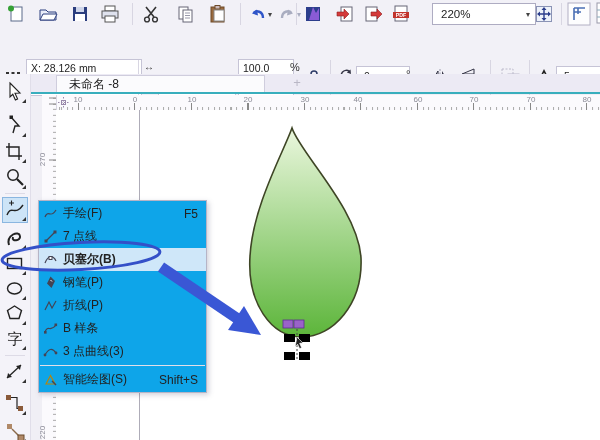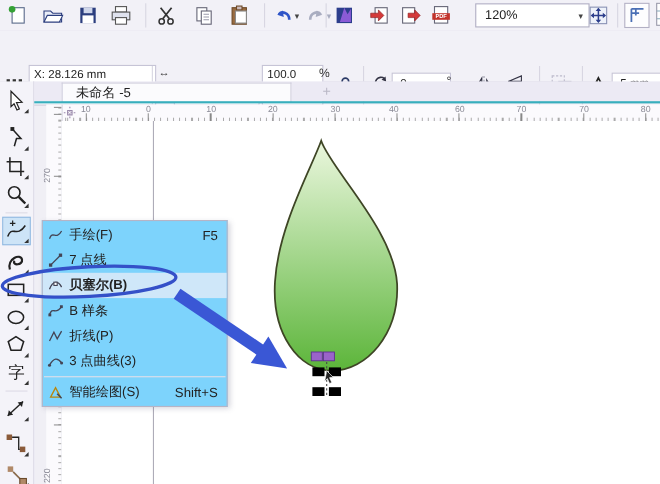--- a/index.html
+++ b/index.html
@@ -43,21 +43,21 @@
      background:repeating-linear-gradient(90deg,#aaa 0 1px,transparent 1px 5.65px);background-position:5.05px 0;}
   .hruler .major{position:absolute;bottom:0;left:0;width:100%;height:7px;
      background:repeating-linear-gradient(90deg,#888 0 1px,transparent 1px 56.5px);background-position:22px 0;}
   .hnum{position:absolute;top:0px;font-size:8px;color:#8a8a96;transform:translateX(-50%);}
   .vnum{position:absolute;font-size:8px;color:#8a8a96;transform:rotate(-90deg);}
   
   .canvas{position:absolute;left:56px;top:110px;width:544px;height:330px;background:#fff;}
   .pageedge{position:absolute;left:139px;top:110px;width:1px;height:330px;background:#aeacb8;}
   .winedge{position:absolute;left:30px;top:74px;width:1px;height:366px;background:#e2e0ea;}
   
-  .menu{position:absolute;left:38px;top:200px;width:167px;background:#7dd3fc;border:1px solid #b6b4c6;
+  .menu{position:absolute;left:38px;top:200px;width:167px;background:#0ea5e9;border:1px solid #b6b4c6;
         box-shadow:2px 2px 5px rgba(80,80,110,.25);z-index:10;padding:1px 0;}
   .mi{position:relative;height:23px;display:flex;align-items:center;padding:0 8px 0 24px;font-size:12px;color:#222;}
   .mi.hl{background:#cfe7f9;font-weight:bold;}
   .mi .mic{position:absolute;left:4px;top:4px;width:15px;height:15px;}
   .mi .lab{flex:1;}
   .mi .sc{margin-left:8px;}
   .msep{height:1px;background:#e1dfe9;margin:2px 1px;}
   .z5{z-index:5;pointer-events:none;}
   .z40{z-index:40;pointer-events:none;}
 </style>
@@ -150,21 +150,21 @@
         </svg>
     </div>
     <div class="tbi" style="left:391px">
       <svg width="22" height="20">
           <rect x="4" y="2" width="12" height="15" fill="#fff" stroke="#667"></rect>
           <rect x="2" y="8" width="16" height="6" fill="#c2332b"></rect>
           <text x="10" y="12.8" font-size="5.2" fill="#fff" text-anchor="middle" font-family="Liberation Sans,sans-serif" font-weight="bold">PDF</text>
         </svg>
     </div>
     <div class="combo" style="left:432px;top:3px;width:94px;height:20px;padding-left:8px">
-      <span>120%</span>
+      <span>220%</span>
       <span style="margin-left:auto;margin-right:5px;font-size:8px;color:#444">▾</span>
     </div>
     <div class="tbi" style="left:534px">
       <svg width="20" height="20">
           <rect x="2.5" y="2.5" width="15" height="15" fill="#eef2fa" stroke="#8a93b5"></rect>
           <path d="M10,4 v12 M4,10 h12" stroke="#2c3e8c" stroke-width="1.4"></path>
           <path d="M10,3 l2.5,3 h-5 z M10,17 l2.5,-3 h-5 z M3,10 l3,-2.5 v5 z M17,10 l-3,-2.5 v5 z" fill="#2c3e8c"></path>
         </svg>
     </div>
     <div class="sep1" style="left:561px"></div>
@@ -263,21 +263,21 @@
           <circle cx="8" cy="9" r="1.1" fill="#fff"></circle>
         </svg>
     </div>
     <div class="field" style="left:556px;top:38px;width:50px;height:18px">
       <span>.5 mm</span>
     </div>
   </div>
 
   <div class="tabbar">
     <div class="tab">
-      <span>未命名 -5</span>
+      <span>未命名 -8</span>
     </div>
     <div class="newtab"><span>+</span></div>
   </div>
   <div class="teal"></div>
   <div class="winedge"></div>
 
   <div class="toolbox">
     <div class="tool" style="top:6px">
       <svg width="24" height="24">
           <path d="M7,3 L17,13 L12,13.3 L14.6,19 L12.4,20 L9.8,14.3 L7,17 Z" fill="#fff" stroke="#222" stroke-width="1.1"></path>
@@ -445,35 +445,45 @@
             <path d="M2,11 C5,3 10,3 13,9" fill="none" stroke="#445" stroke-width="1.2"></path>
             <rect x="6" y="4.5" width="3" height="3" fill="#fff" stroke="#445"></rect>
           </svg>
         </span>
       <span class="lab">贝塞尔(B)</span>
       <span class="sc"></span>
     </div>
     <div class="mi">
       <span class="mic">
           <svg width="15" height="15">
+            <path d="M7.5,1.5 L12,6 L8.5,13 L4,8.5 Z" fill="#445"></path>
+            <path d="M7.5,5 l1.5,1.5" stroke="#fff"></path>
+          </svg>
+        </span>
+      <span class="lab">钢笔(P)</span>
+      <span class="sc"></span>
+    </div>
+    <div class="mi">
+      <span class="mic">
+          <svg width="15" height="15">
+            <path d="M2,12 L6,4 L9,10 L13,3" fill="none" stroke="#445" stroke-width="1.2"></path>
+          </svg>
+        </span>
+      <span class="lab">折线(P)</span>
+      <span class="sc"></span>
+    </div>
+    <div class="mi">
+      <span class="mic">
+          <svg width="15" height="15">
             <path d="M2,11 C5,3 7,12 13,4" fill="none" stroke="#445" stroke-width="1.2"></path>
             <rect x="1" y="10" width="2.6" height="2.6" fill="#445"></rect>
             <rect x="11.5" y="2.5" width="2.6" height="2.6" fill="#445"></rect>
           </svg>
         </span>
       <span class="lab">B 样条</span>
-      <span class="sc"></span>
-    </div>
-    <div class="mi">
-      <span class="mic">
-          <svg width="15" height="15">
-            <path d="M2,12 L6,4 L9,10 L13,3" fill="none" stroke="#445" stroke-width="1.2"></path>
-          </svg>
-        </span>
-      <span class="lab">折线(P)</span>
       <span class="sc"></span>
     </div>
     <div class="mi">
       <span class="mic">
           <svg width="15" height="15">
             <path d="M2,11 Q7.5,1 13,9" fill="none" stroke="#445" stroke-width="1.2"></path>
             <circle cx="2" cy="11" r="1.4" fill="#445"></circle>
             <circle cx="13" cy="9" r="1.4" fill="#445"></circle>
           </svg>
         </span>

